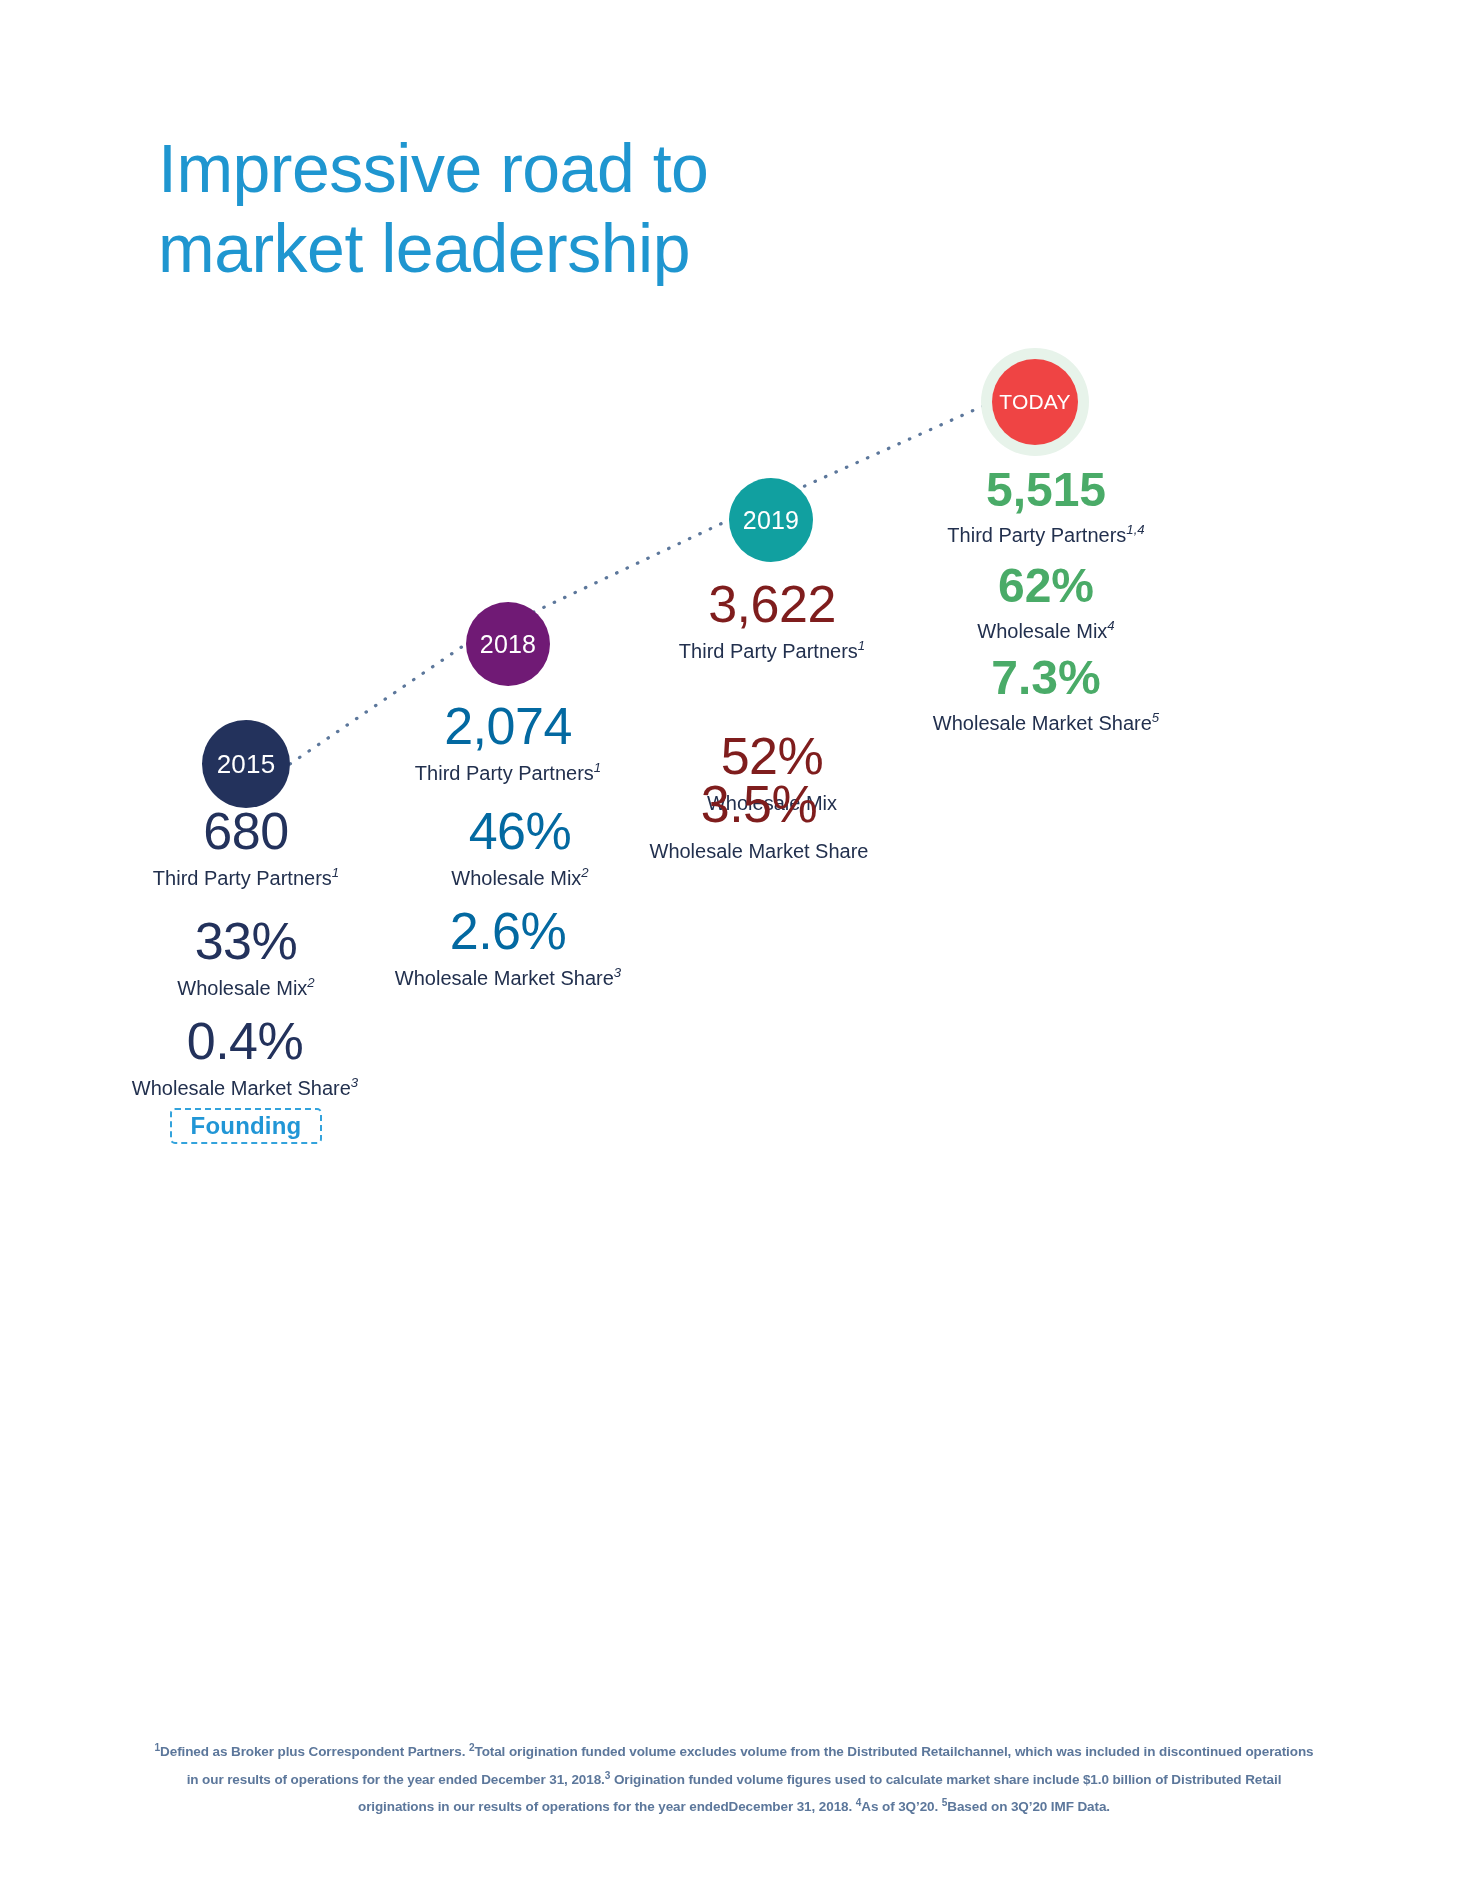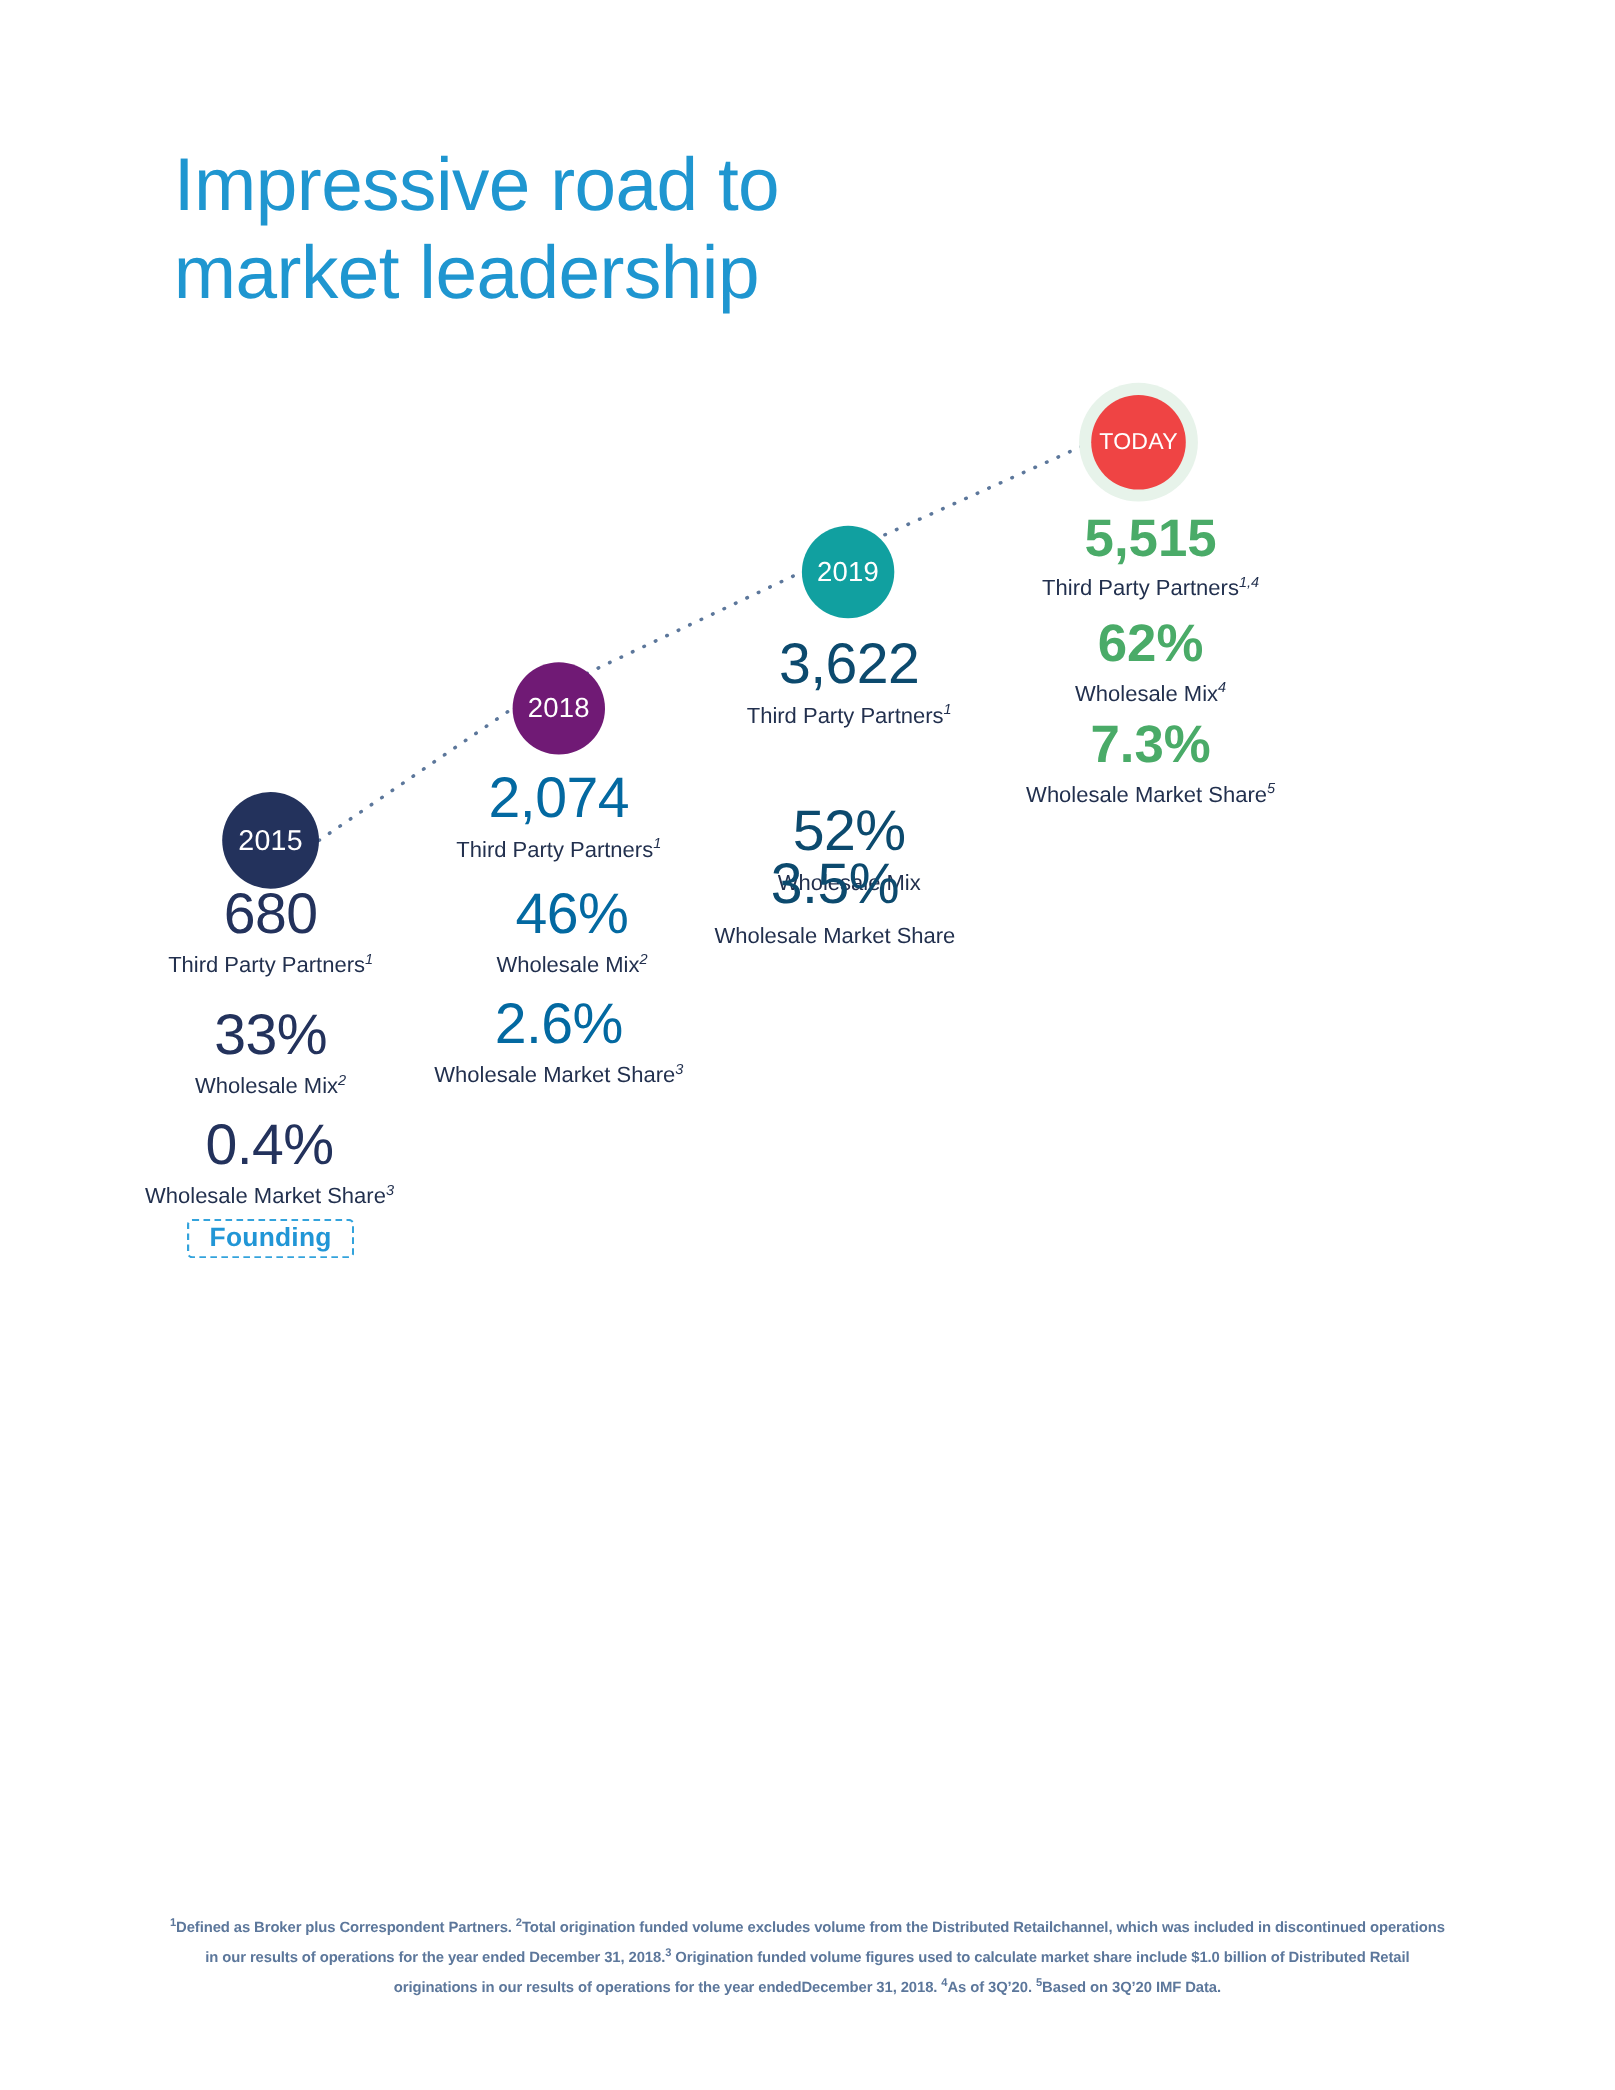--- a/index.html
+++ b/index.html
@@ -111,21 +111,21 @@
     font-style: italic;
     vertical-align: super;
     line-height: 0;
   }
 
   
   .col-2015 .stat-value { color: #23325c; font-size: 52px; }
   
   .col-2018 .stat-value { color: #0369a1; font-size: 52px; }
   
-  .col-2019 .stat-value { color: #0c4a6e; font-size: 52px; }
+  .col-2019 .stat-value { color: #7f1d1d; font-size: 52px; }
   
   .col-today .stat-value { color: #4aab68; font-size: 48px; font-weight: bold; letter-spacing: 0px; }
 
   #stat-2015-partners { left: 96px;  top: 805px;  width: 300px; }
   #stat-2015-mix      { left: 96px;  top: 915px;  width: 300px; }
   #stat-2015-share    { left: 85px;  top: 1015px; width: 320px; }
 
   #stat-2018-partners { left: 358px; top: 700px;  width: 300px; }
   #stat-2018-mix      { left: 370px; top: 805px;  width: 300px; }
   #stat-2018-share    { left: 348px; top: 905px;  width: 320px; }

